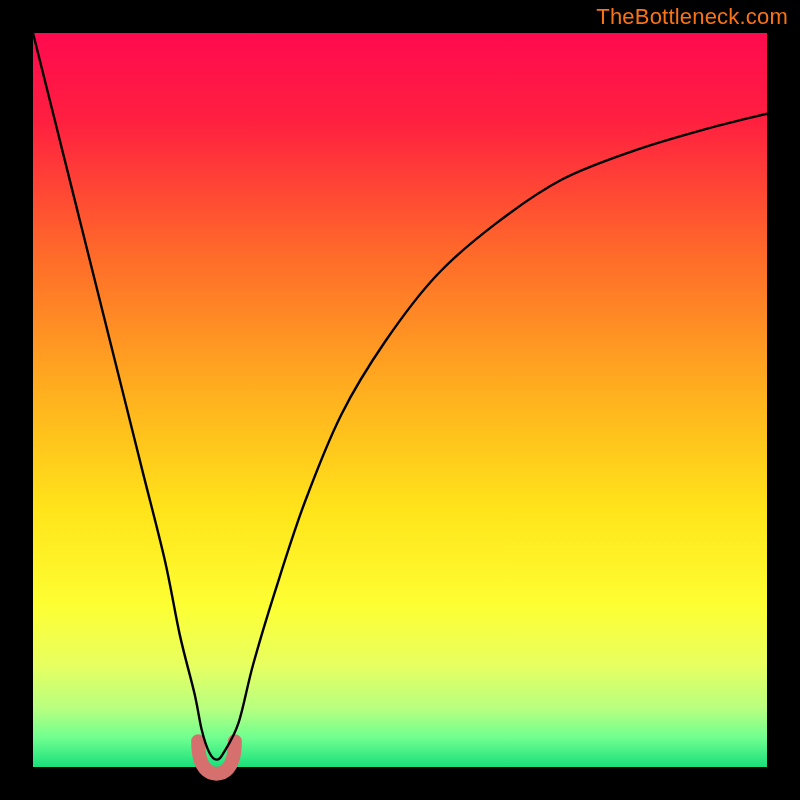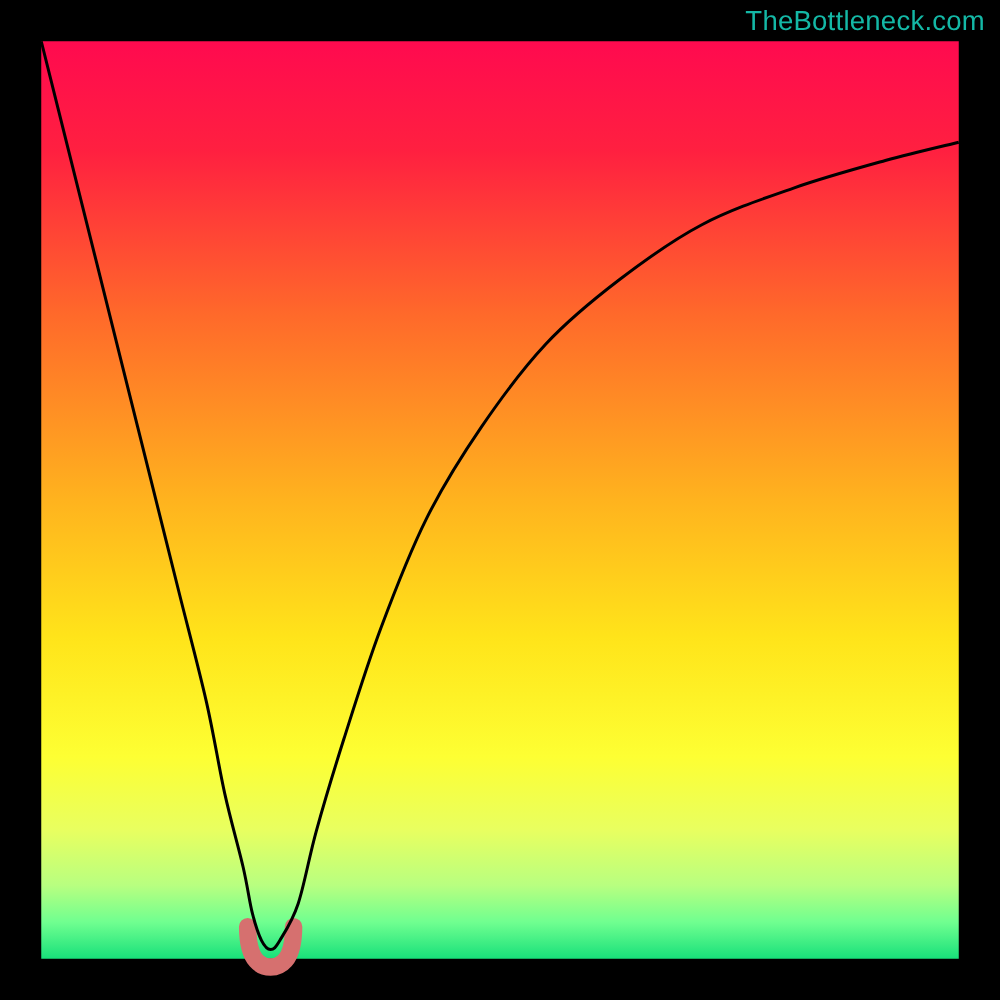--- a/index.html
+++ b/index.html
@@ -16,21 +16,21 @@
     top: 0;
     left: 0;
     width: 800px;
     height: 800px;
     background: #000;
   }
   .watermark {
     position: absolute;
     top: 4px;
     right: 12px;
-    color: #14b8a6;
+    color: #f97316;
     font-size: 22px;
     font-weight: 500;
     letter-spacing: 0.2px;
     user-select: none;
   }
   svg {
     position: absolute;
     top: 0;
     left: 0;
   }

